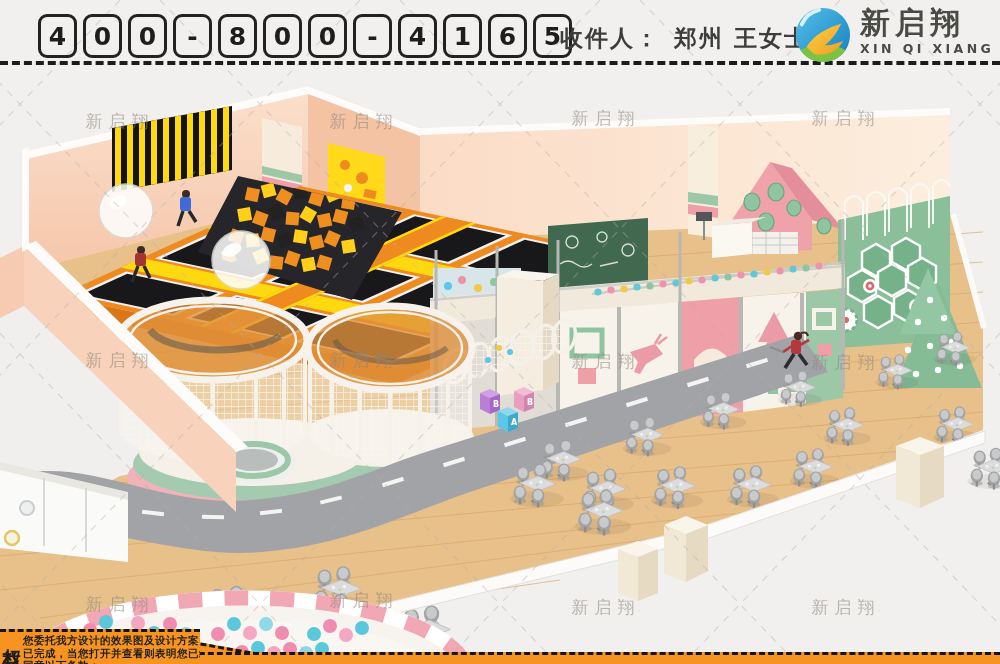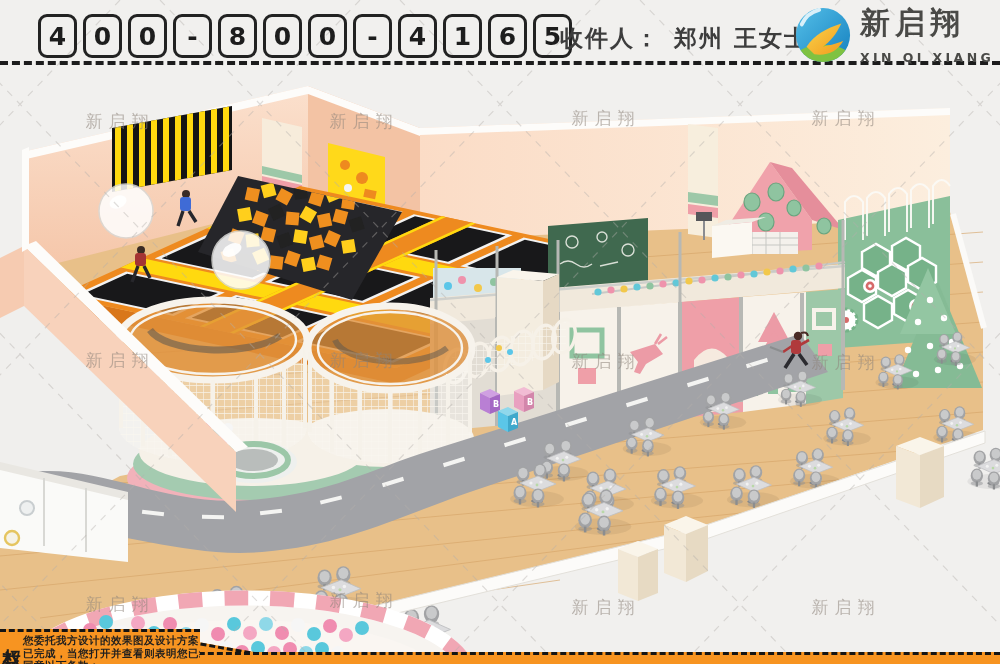--- a/index.html
+++ b/index.html
@@ -10,21 +10,21 @@
   .digits{position:absolute;left:38px;top:14px;display:flex;gap:6px;z-index:10;}
   .digit{width:33px;height:38px;border:3px solid #222;border-radius:9px;background:transparent;
          display:flex;align-items:center;justify-content:center;
          font-size:25px;font-weight:bold;color:#1d1d1d;}
   .hdr-dash{position:absolute;left:0;top:61px;width:100%;border-top:4px dashed #1c1c1c;z-index:9;}
   .recipient{position:absolute;left:560px;top:23px;font-size:23px;color:#3d3d3d;font-weight:600;
              letter-spacing:2px;z-index:10;white-space:nowrap;}
   .recipient .name{margin-left:14px;}
   .logo{position:absolute;left:794px;top:7px;display:flex;gap:8px;align-items:flex-start;z-index:10;}
   .logo-text .cn{font-size:30px;font-weight:800;color:#4a4a47;letter-spacing:5px;line-height:1.05;}
-  .logo-text .en{font-size:12.5px;font-weight:700;color:#4a4a47;letter-spacing:3.4px;margin-top:11px;}
+  .logo-text .en{font-size:12.5px;font-weight:700;color:#4a4a47;letter-spacing:3.4px;margin-top:2px;}
   
   .disc{position:absolute;left:0;top:629px;width:200px;height:35px;background:#f79421;
         border-top:3px dashed #141414;display:flex;z-index:12;overflow:hidden;}
   .disc-side{width:24px;font-size:19px;font-weight:800;color:#1d1d1d;line-height:21px;
              writing-mode:vertical-rl;text-orientation:upright;padding:2px 0 0 2px;}
   .disc-lines{font-size:10.5px;font-weight:700;color:#1f1f1f;line-height:12.5px;padding-top:2px;
               letter-spacing:.5px;white-space:nowrap;}
   .bottom-strip{position:absolute;left:0;bottom:0;width:100%;height:9px;background:#f79421;
                 border-top:3px dashed #141414;z-index:11;}
   .connector{position:absolute;left:192px;top:641px;width:95px;height:14px;background:#f79421;

